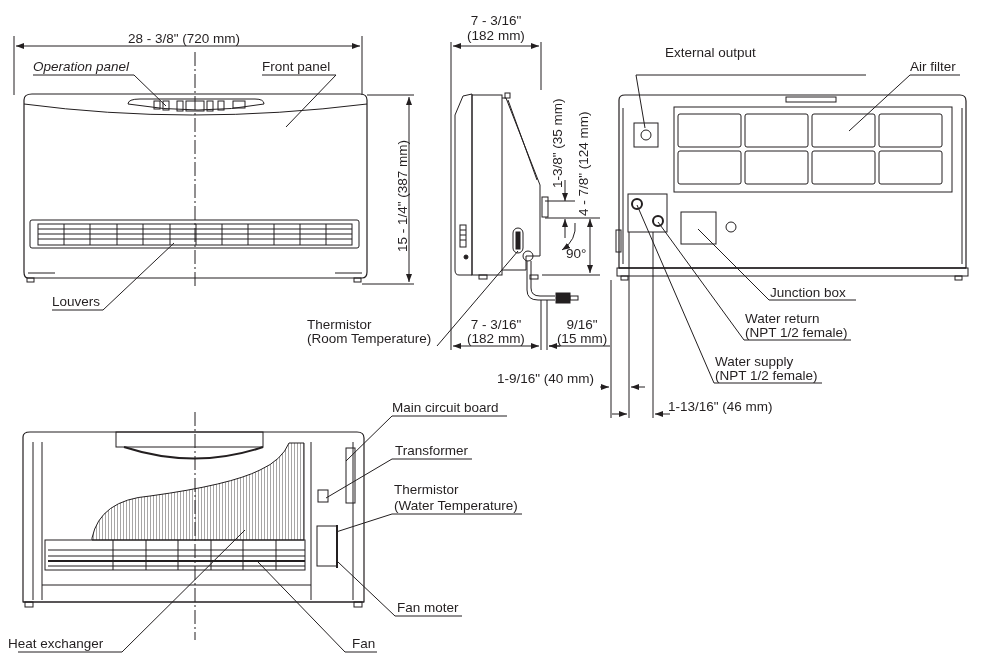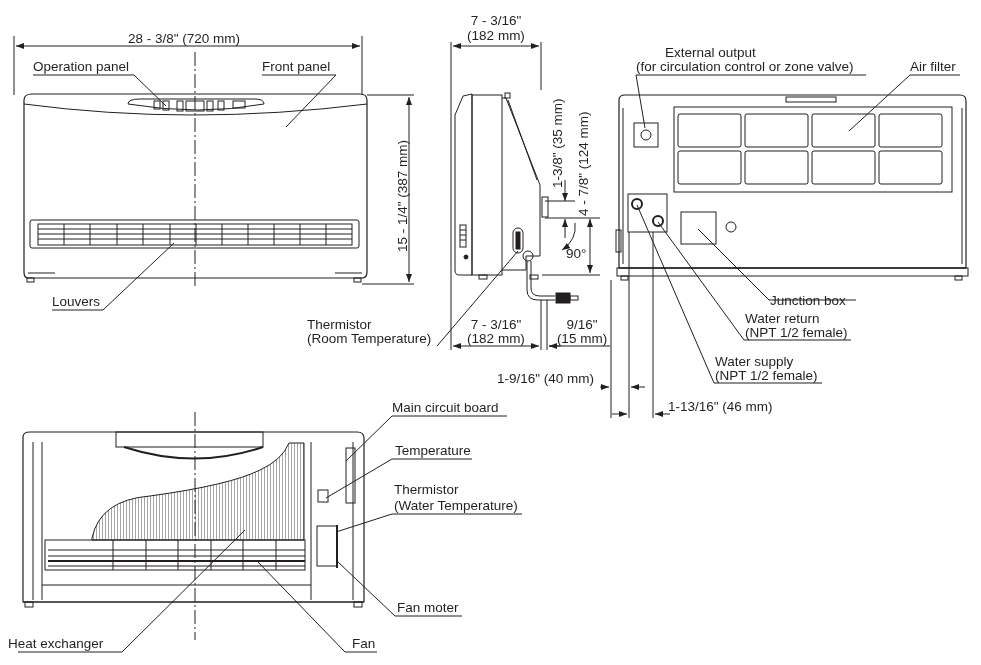--- a/index.html
+++ b/index.html
@@ -219,49 +219,48 @@
     <line x1="395" y1="616" x2="462" y2="616"></line>
         <line x1="395" y1="616" x2="338" y2="562"></line>
     <line x1="18" y1="652" x2="122" y2="652"></line>
         <line x1="122" y1="652" x2="245" y2="530"></line>
     <line x1="345" y1="652" x2="377" y2="652"></line>
         <line x1="345" y1="652" x2="258" y2="562"></line>
   </g>
 </svg>
 
 <div class="lbl" style="left:128px;top:32px;">28 - 3/8" (720 mm)</div>
-<div class="lbl" style="left:33px;top:60px;">Operation panel</div>
+<div class="lbl" style="left:33px;top:60px;font-style:italic;">Operation panel</div>
 <div class="lbl" style="left:262px;top:60px;">Front panel</div>
 <div class="lbl" style="left:52px;top:295px;">Louvers</div>
 <div class="vert" style="left:395px;top:252px;">15 - 1/4" (387 mm)</div>
 
 <div class="lbl center" style="left:456px;top:14px;width:80px;">7 - 3/16"</div>
 <div class="lbl center" style="left:456px;top:29px;width:80px;">(182 mm)</div>
 <div class="vert" style="left:550px;top:188px;">1-3/8" (35 mm)</div>
 <div class="vert" style="left:576px;top:216px;">4 - 7/8" (124 mm)</div>
 <div class="lbl" style="left:566px;top:247px;">90°</div>
 <div class="lbl" style="left:307px;top:318px;">Thermistor</div>
 <div class="lbl" style="left:307px;top:332px;text-align:center;">(Room Temperature)</div>
 <div class="lbl center" style="left:456px;top:318px;width:80px;">7 - 3/16"</div>
 <div class="lbl center" style="left:456px;top:332px;width:80px;">(182 mm)</div>
 <div class="lbl center" style="left:552px;top:318px;width:60px;">9/16"</div>
 <div class="lbl center" style="left:552px;top:332px;width:60px;">(15 mm)</div>
 
 <div class="lbl" style="left:636px;top:46px;margin-left:29px;">External output</div>
-<div class="lbl" style="left:636px;top:60px;">(for circulation control or zone valve)</div>
 <div class="lbl" style="left:910px;top:60px;">Air filter</div>
-<div class="lbl" style="left:770px;top:294px;">Junction box</div>
+<div class="lbl" style="left:770px;top:286px;">Junction box</div>
 <div class="lbl" style="left:745px;top:312px;">Water return</div>
 <div class="lbl" style="left:745px;top:326px;">(NPT 1/2 female)</div>
 <div class="lbl" style="left:715px;top:355px;text-align:right;">Water supply</div>
 <div class="lbl" style="left:715px;top:369px;">(NPT 1/2 female)</div>
 <div class="lbl" style="left:497px;top:372px;">1-9/16" (40 mm)</div>
 <div class="lbl" style="left:668px;top:400px;">1-13/16" (46 mm)</div>
 
 <div class="lbl" style="left:392px;top:401px;">Main circuit board</div>
-<div class="lbl" style="left:395px;top:444px;">Temperature</div>
+<div class="lbl" style="left:395px;top:444px;">Transformer</div>
 <div class="lbl" style="left:394px;top:483px;">Thermistor</div>
 <div class="lbl" style="left:394px;top:499px;">(Water Temperature)</div>
 <div class="lbl" style="left:397px;top:601px;">Fan moter</div>
 <div class="lbl" style="left:8px;top:637px;">Heat exchanger</div>
 <div class="lbl" style="left:352px;top:637px;">Fan</div>
 
 </div>
 
 </body></html>

